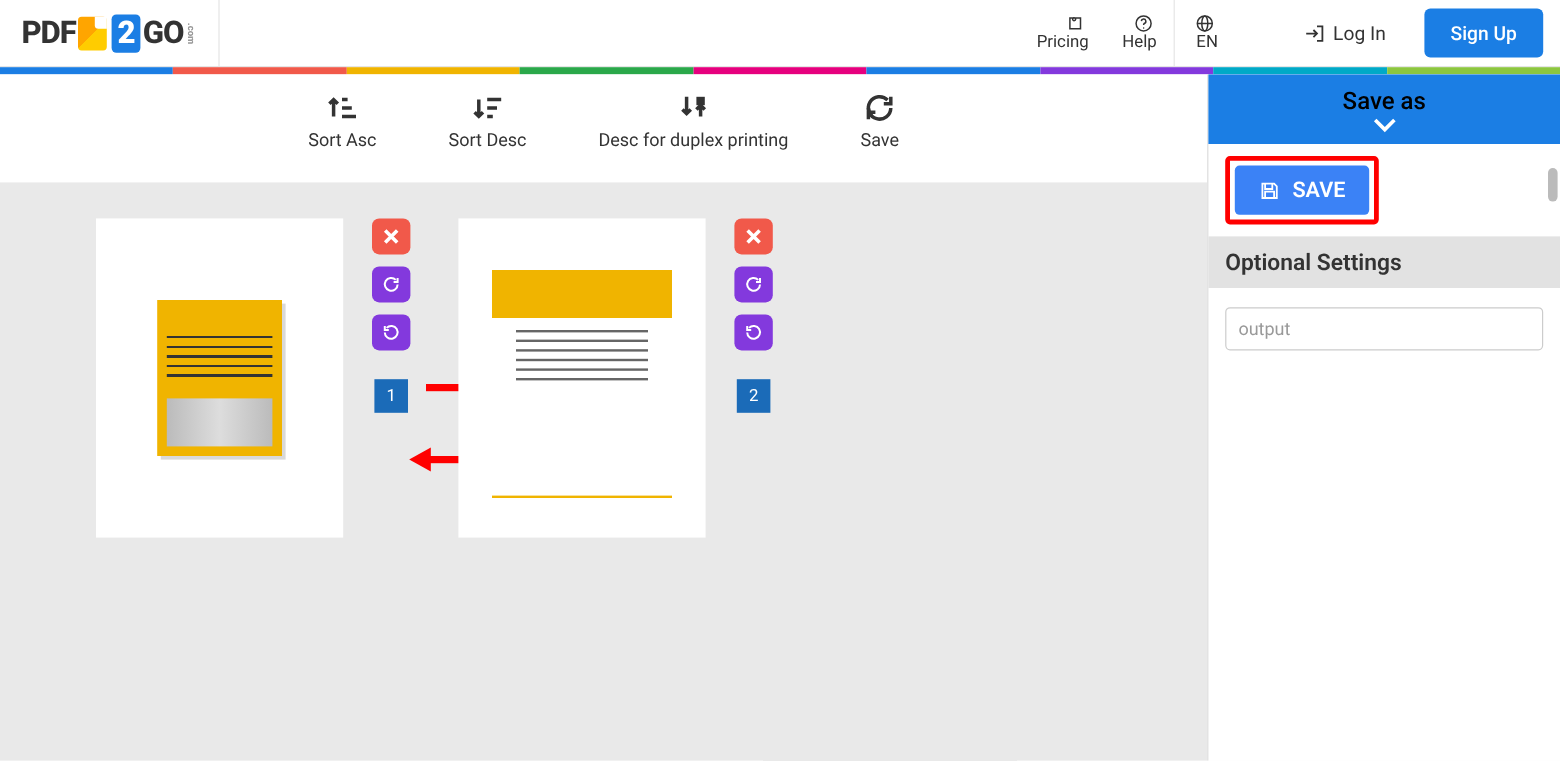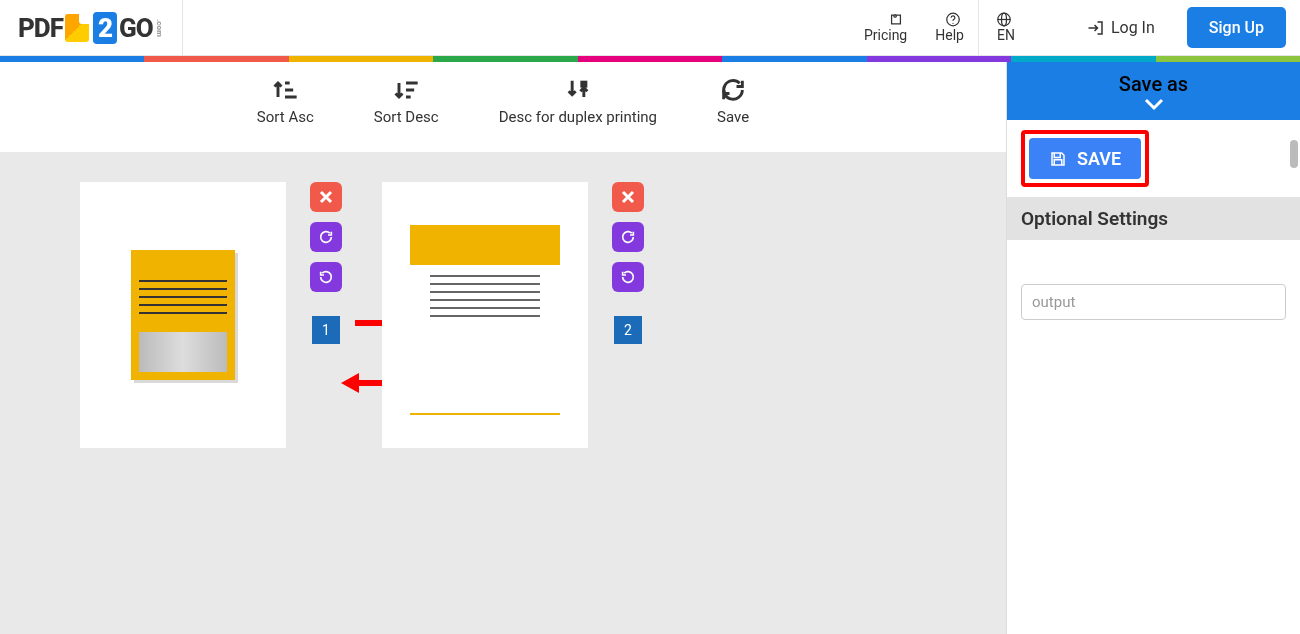--- a/index.html
+++ b/index.html
@@ -63,21 +63,21 @@
 .right-panel { width: 294px; border-left: 1px solid #ddd; background: #fff; display: flex; flex-direction: column; position:relative;}
 .save-as-bar { background: #1b7ee4; color: #000000; text-align: center; padding: 10px 0 8px; font-size: 20px; font-weight: 500; cursor: pointer; }
 .save-as-bar svg { display: block; margin: 2px auto 0; }
 .save-btn-wrap { padding: 10px 14px; }
 .save-btn-highlight { border: 4px solid #ff0000; border-radius: 4px; padding: 4px; display: inline-block; }
 .save-btn { background: #3b82f6; color: #fff; border: none; border-radius: 4px; padding: 10px 20px; font-size: 18px; font-weight: 600; display: flex; align-items: center; gap: 10px; cursor: pointer; }
 .optional-hdr { background: #e2e2e2; color: #333; font-size: 19px; font-weight: 600; padding: 10px 14px; }
 .filename-section { padding: 16px 14px; }
 .filename-label { font-size: 16px; font-weight: 600; color: #333; display: flex; align-items: center; gap: 6px; margin-bottom: 8px; }
 .info-icon { width: 16px; height: 16px; border-radius: 50%; background: #1b7ee4; color: #fff; font-size: 11px; font-weight: bold; display: inline-flex; align-items: center; justify-content: center; font-style: italic; }
-.filename-input { width: 100%; padding: 8px 10px; border: 1px solid #ccc; border-radius: 4px; font-size: 15px; color: #333; margin-top: 28px; }
+.filename-input { width: 100%; padding: 8px 10px; border: 1px solid #ccc; border-radius: 4px; font-size: 15px; color: #333; }
 .filename-input::placeholder { color: #999; }
 .scroll-indicator{ position:absolute; right:2px; top:78px; width:8px; height:28px; background:#bbb; border-radius:4px;}
 </style>
 </head>
 <body>
 
 <div class="header">
   <div class="logo">
     <span class="logo-text">
       <span>PDF</span>

